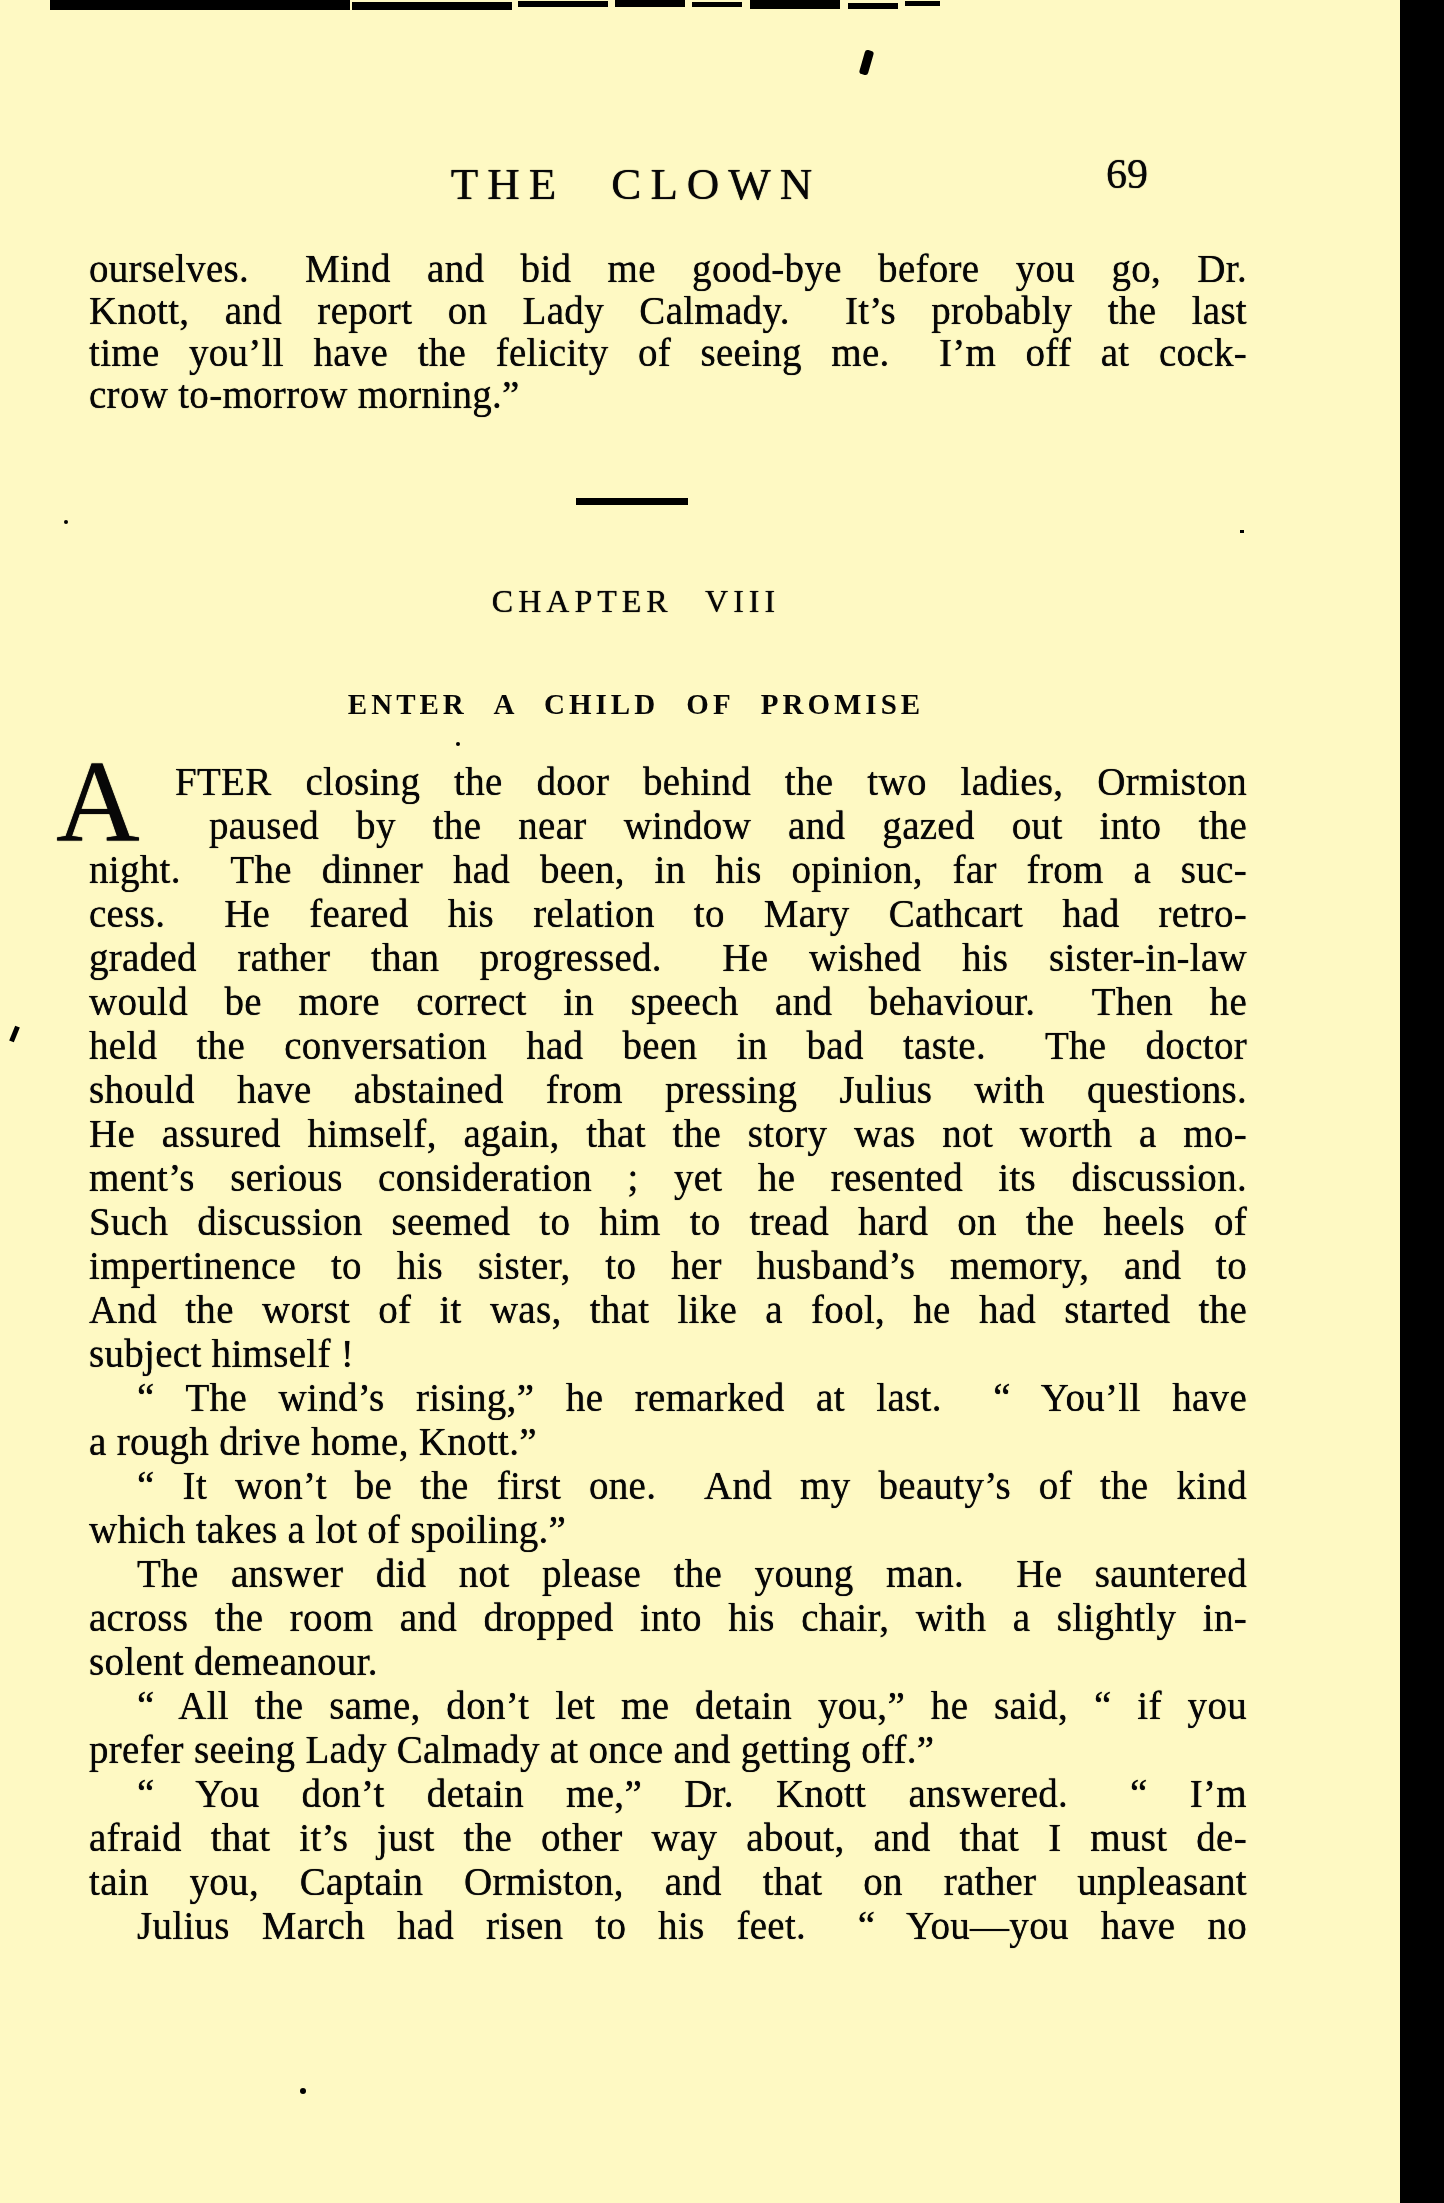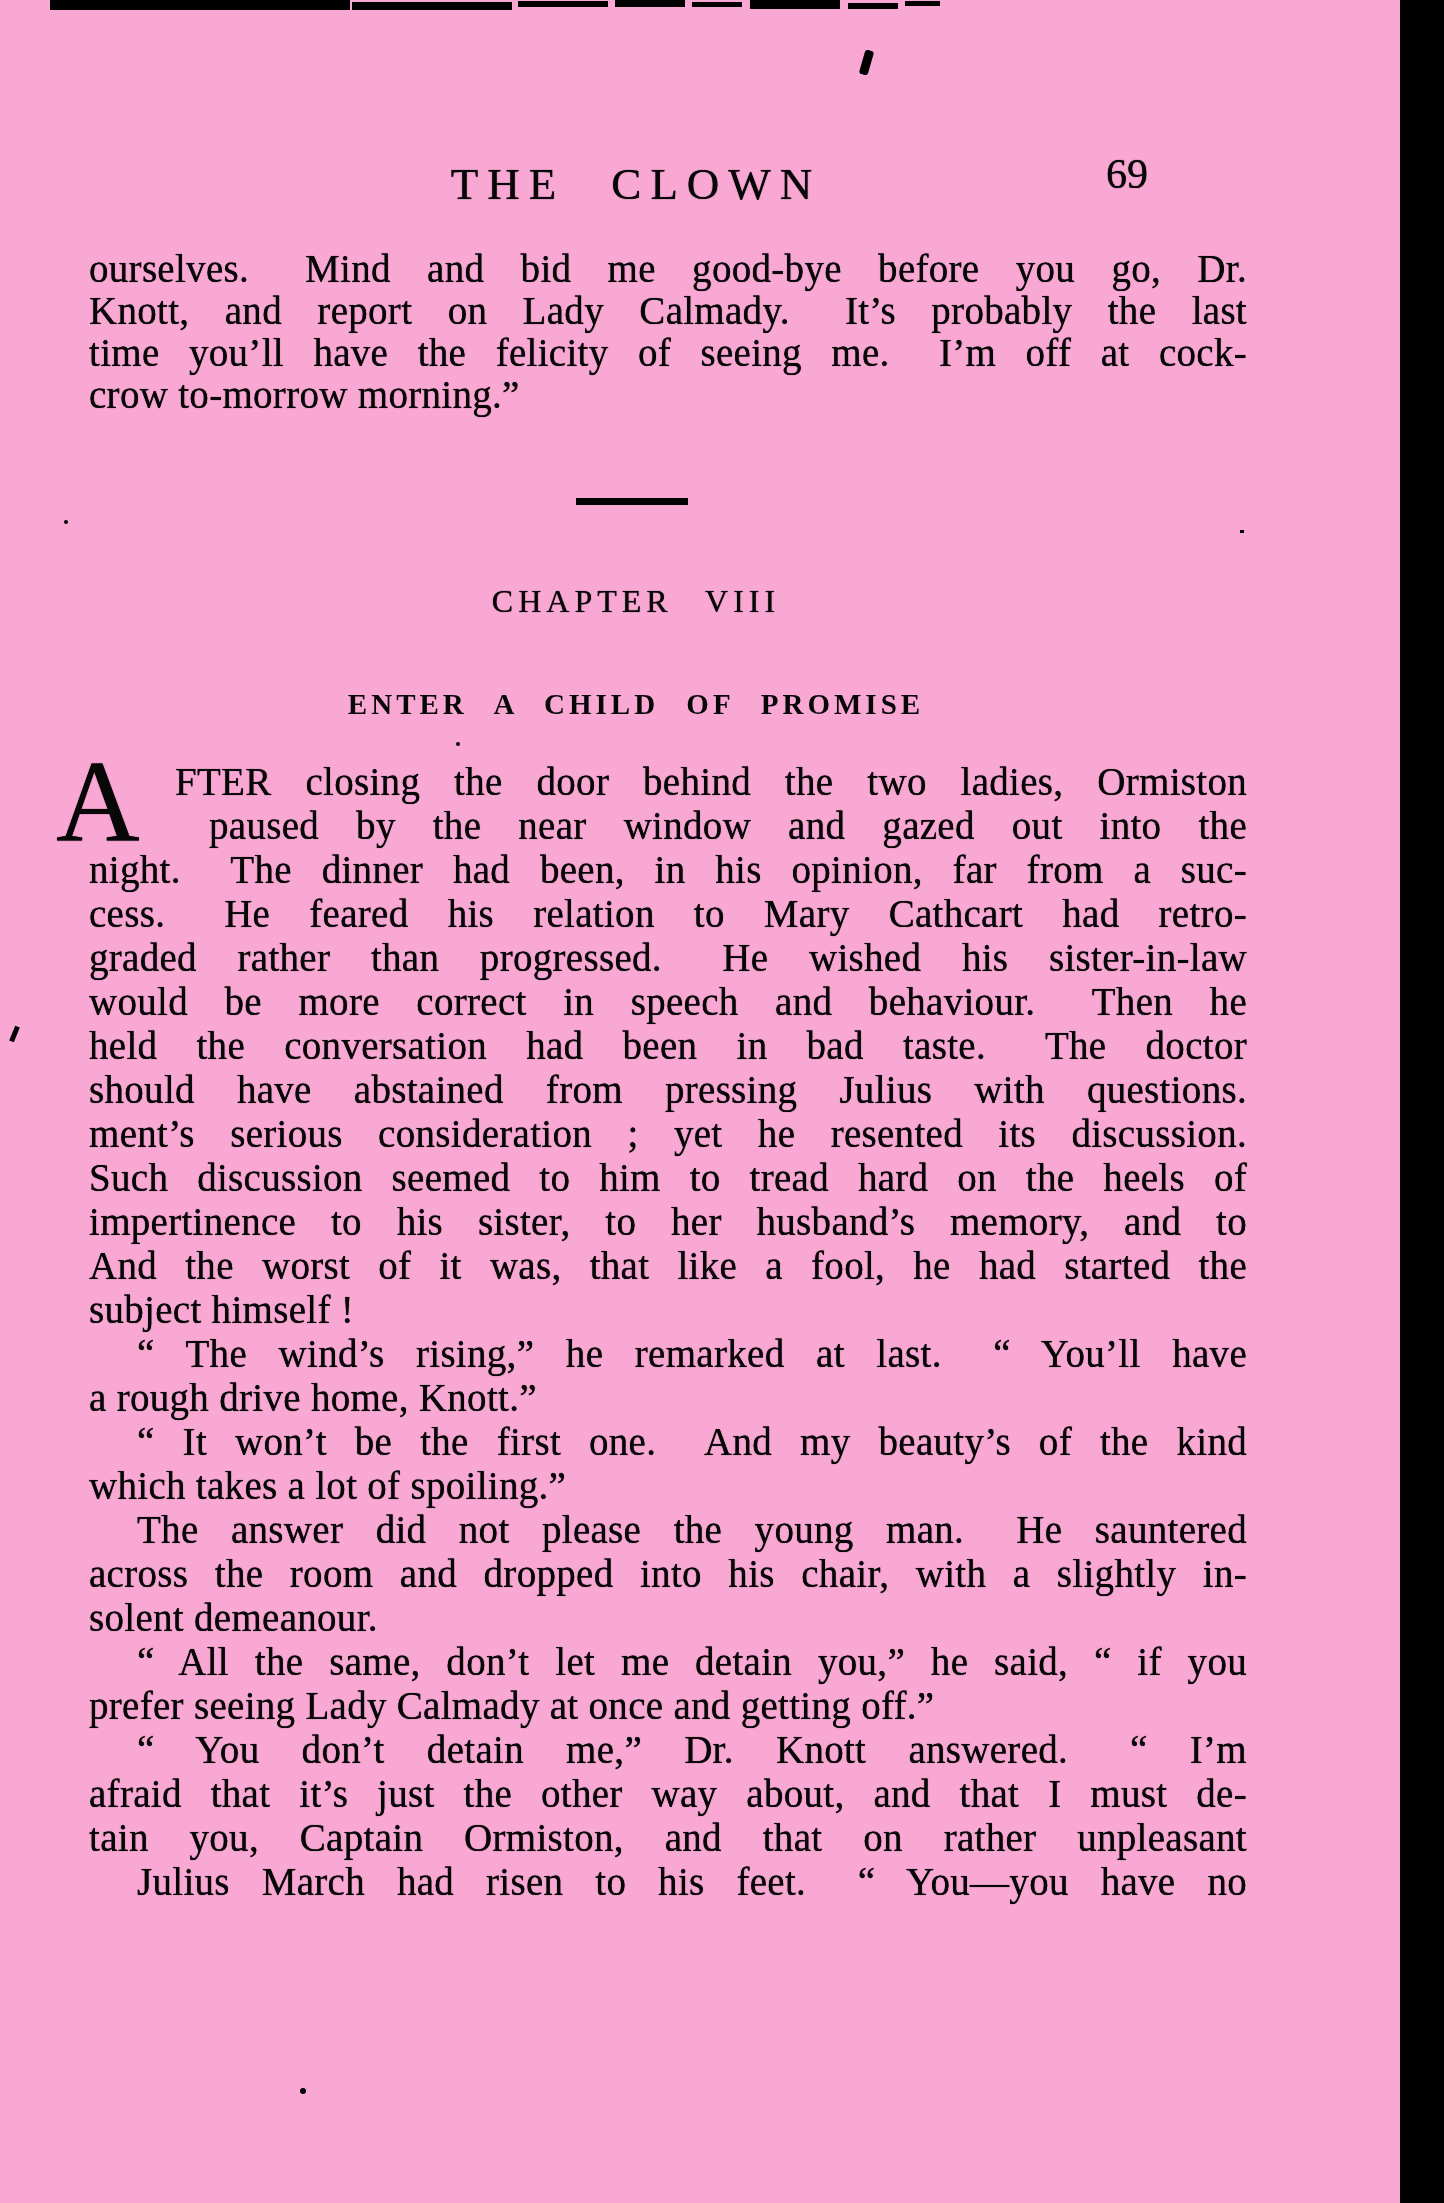--- a/index.html
+++ b/index.html
@@ -1,18 +1,18 @@
 <!DOCTYPE html>
 <html><head>
 <meta charset="utf-8">
 <style>
   html,body { margin:0; padding:0; background:#e8e8e8; }
   #page {
     position:relative; width:1444px; height:2203px;
-    background:#f9a8d4; overflow:hidden;
+    background:#fef9c3; overflow:hidden;
     font-family:"Liberation Serif","DejaVu Serif",serif;
     color:#070707;
   }
   
   .art { position:absolute; background:#000; }
   
   #running-head {
     position:absolute; left:57px; top:158px; width:1158px;
     text-align:center; font-size:45px; letter-spacing:9px; word-spacing:26px;
     text-shadow:0 0 1px #000;
@@ -97,20 +97,21 @@
   <span id="drop-cap">A</span>
   <div id="body-text" class="block">
       <div class="line dc1">FTER closing the door behind the two ladies, Ormiston</div>
       <div class="line dc2">paused by the near window and gazed out into the</div>
       <div class="line">night.  The dinner had been, in his opinion, far from a suc-</div>
       <div class="line">cess.  He feared his relation to Mary Cathcart had retro-</div>
       <div class="line">graded rather than progressed.  He wished his sister-in-law</div>
       <div class="line">would be more correct in speech and behaviour.  Then he</div>
       <div class="line">held the conversation had been in bad taste.  The doctor</div>
       <div class="line">should have abstained from pressing Julius with questions.</div>
+      <div class="line">He assured himself, again, that the story was not worth a mo-</div>
       <div class="line">ment’s serious consideration ; yet he resented its discussion.</div>
       <div class="line">Such discussion seemed to him to tread hard on the heels of</div>
       <div class="line">impertinence to his sister, to her husband’s memory, and to</div>
       <div class="line">And the worst of it was, that like a fool, he had started the</div>
       <div class="line last">subject himself !</div>
       <div class="line indent">“ The wind’s rising,” he remarked at last.  “ You’ll have</div>
       <div class="line last">a rough drive home, Knott.”</div>
       <div class="line indent">“ It won’t be the first one.  And my beauty’s of the kind</div>
       <div class="line last">which takes a lot of spoiling.”</div>
       <div class="line indent">The answer did not please the young man.  He sauntered</div>

